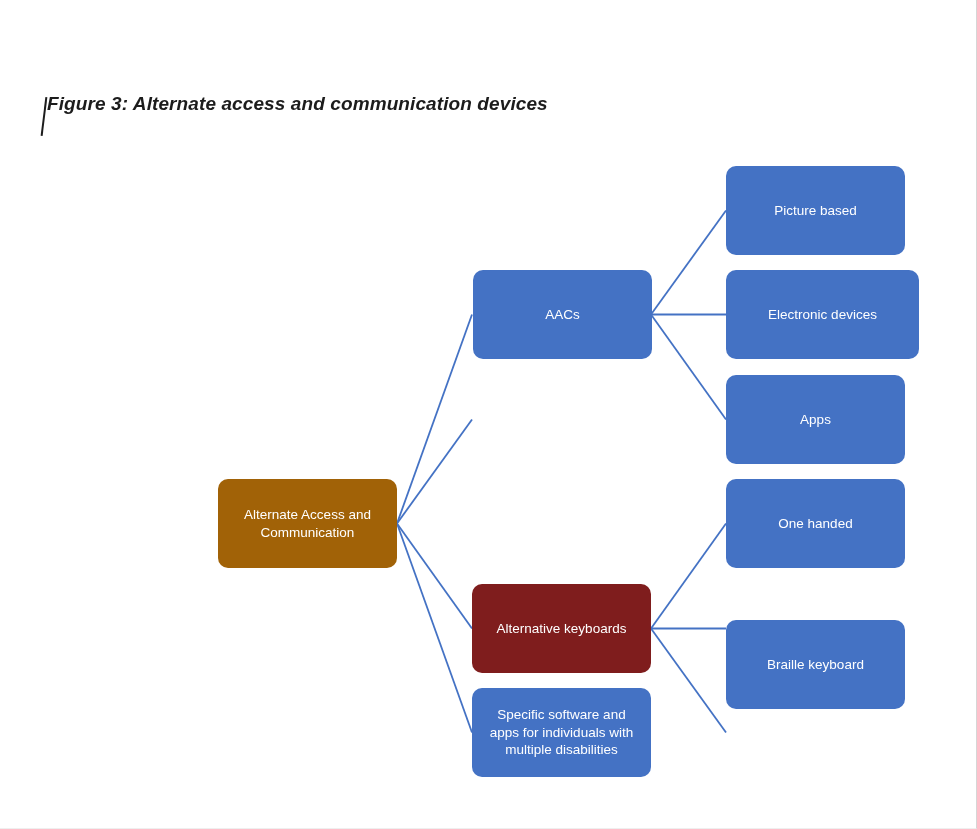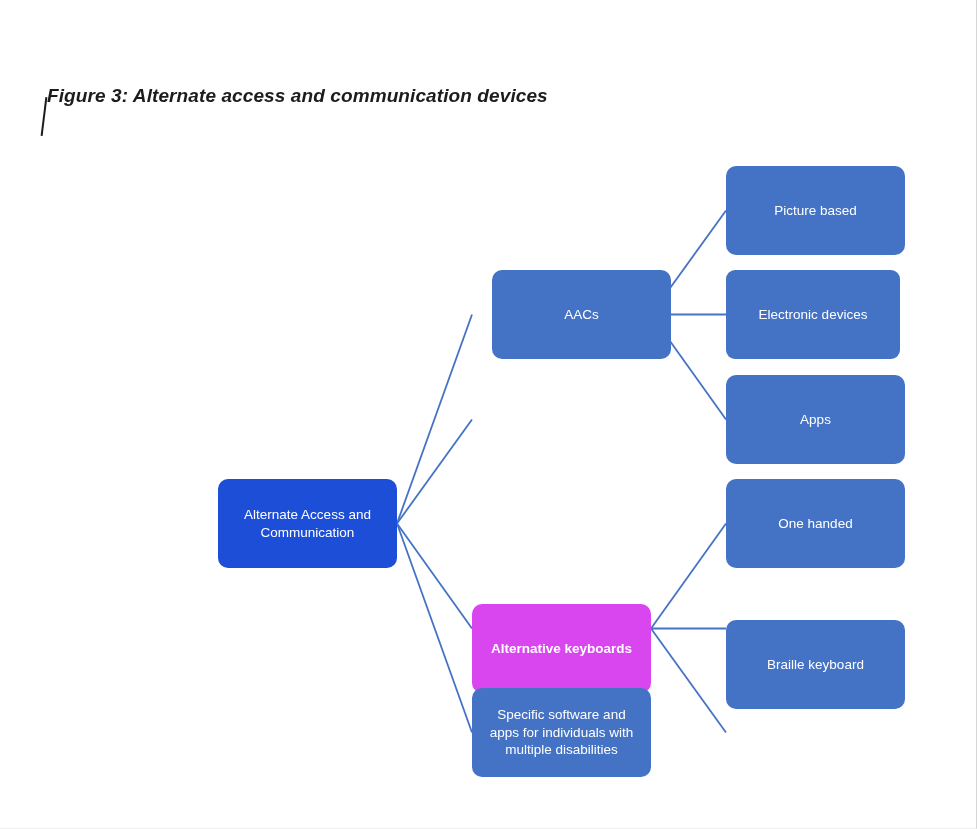--- a/index.html
+++ b/index.html
@@ -14,21 +14,21 @@
     height: 829px;
     background: #ffffff;
     border-right: 1px solid #d6d6d6;
     border-bottom: 1px solid #efefef;
     box-sizing: border-box;
     overflow: hidden;
   }
   .figure-caption {
     position: absolute;
     left: 47px;
-    top: 85px;
+    top: 93px;
     margin: 0;
     font-size: 19px;
     font-weight: bold;
     font-style: italic;
     color: #1c1c1c;
     letter-spacing: 0.1px;
     white-space: nowrap;
   }
   .text-cursor {
     position: absolute;
@@ -79,23 +79,23 @@
         <line x1="397" y1="523.5" x2="472" y2="628.5" stroke="#4472c4" stroke-width="1.8"></line>
         <line x1="397" y1="523.5" x2="472" y2="732.5" stroke="#4472c4" stroke-width="1.8"></line>
         <line x1="651" y1="314.5" x2="726" y2="210.5" stroke="#4472c4" stroke-width="1.8"></line>
         <line x1="651" y1="314.5" x2="726" y2="314.5" stroke="#4472c4" stroke-width="1.8"></line>
         <line x1="651" y1="314.5" x2="726" y2="419.5" stroke="#4472c4" stroke-width="1.8"></line>
         <line x1="651" y1="628.5" x2="726" y2="523.5" stroke="#4472c4" stroke-width="1.8"></line>
         <line x1="651" y1="628.5" x2="726" y2="628.5" stroke="#4472c4" stroke-width="1.8"></line>
         <line x1="651" y1="628.5" x2="726" y2="732.5" stroke="#4472c4" stroke-width="1.8"></line>
       </svg>
 
-  <div class="node" style="left: 218px; top: 479px; width: 179px; height: 89px; background: #1d4ed8; color: rgb(255, 255, 255);">Alternate Access and Communication</div>
-      <div class="node" style="left: 492px; top: 270px; width: 179px; height: 89px; background: rgb(68, 114, 196); color: rgb(255, 255, 255);">AACs</div>
-      <div class="node" style="left: 472px; top: 604px; width: 179px; height: 89px; background: #d946ef; color: rgb(255, 255, 255); font-weight: bold;">Alternative keyboards</div>
+  <div class="node" style="left: 218px; top: 479px; width: 179px; height: 89px; background: #a16207; color: rgb(255, 255, 255);">Alternate Access and Communication</div>
+      <div class="node" style="left: 473px; top: 270px; width: 179px; height: 89px; background: rgb(68, 114, 196); color: rgb(255, 255, 255);">AACs</div>
+      <div class="node" style="left: 472px; top: 584px; width: 179px; height: 89px; background: #7f1d1d; color: rgb(255, 255, 255);">Alternative keyboards</div>
       <div class="node" style="left: 472px; top: 688px; width: 179px; height: 89px; background: rgb(68, 114, 196); color: rgb(255, 255, 255);">Specific software and apps for individuals with multiple disabilities</div>
       <div class="node" style="left: 726px; top: 166px; width: 179px; height: 89px; background: rgb(68, 114, 196); color: rgb(255, 255, 255);">Picture based</div>
-      <div class="node" style="left: 726px; top: 270px; width: 174px; height: 89px; background: rgb(68, 114, 196); color: rgb(255, 255, 255); border-radius: 9px;">Electronic devices</div>
+      <div class="node" style="left: 726px; top: 270px; width: 193px; height: 89px; background: rgb(68, 114, 196); color: rgb(255, 255, 255);">Electronic devices</div>
       <div class="node" style="left: 726px; top: 375px; width: 179px; height: 89px; background: rgb(68, 114, 196); color: rgb(255, 255, 255);">Apps</div>
       <div class="node" style="left: 726px; top: 479px; width: 179px; height: 89px; background: rgb(68, 114, 196); color: rgb(255, 255, 255);">One handed</div>
       <div class="node" style="left: 726px; top: 584px; width: 179px; height: 89px; background: rgb(68, 114, 196); color: rgb(255, 255, 255); margin-top: 36px;">Braille keyboard</div>
     </div>
 </div>
 
 </body></html>

